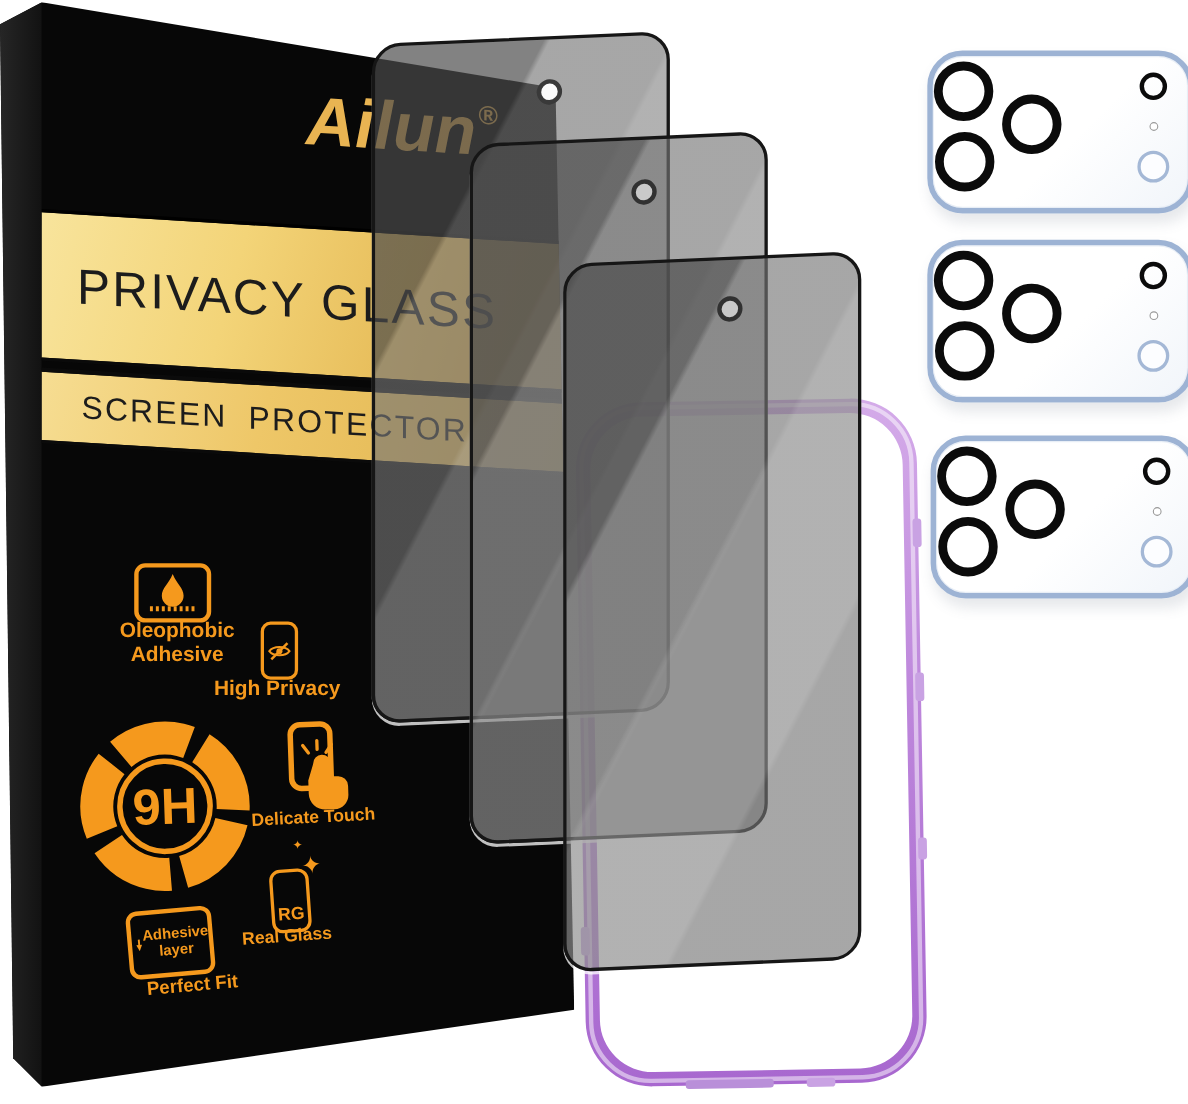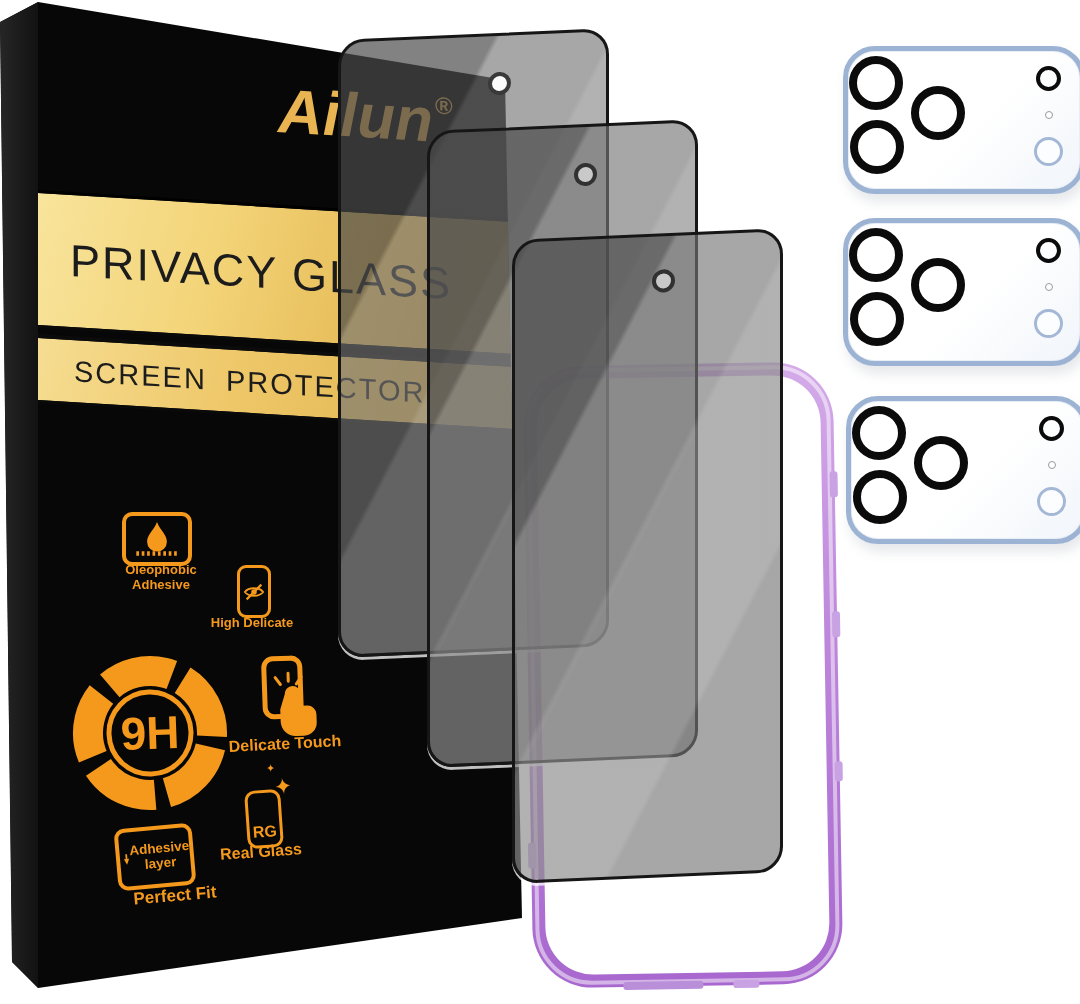--- a/index.html
+++ b/index.html
@@ -22,21 +22,21 @@
   .banner-primary{top:190px;height:132px;padding-left:32px;
           background:linear-gradient(105deg,#f8e49c 0%,#f3d478 35%,#e5b955 70%,#d6a23c 100%);
           border-top:3px solid #000;border-bottom:3px solid #0a0a0a;
           font-size:45px;letter-spacing:2px;}
   .banner-secondary{top:334px;height:62px;padding-left:36px;
           background:linear-gradient(105deg,#f6dd92 0%,#eec768 40%,#dcae46 100%);
           border-top:4px solid #0b0b0b;border-bottom:3px solid #0a0a0a;
           font-size:29px;letter-spacing:2px;word-spacing:9px;}
 
   
-  .feat-label{position:absolute;color:#F5991D;font-weight:bold;font-size:13px;
+  .feat-label{position:absolute;color:#F5991D;font-weight:bold;font-size:19px;
               text-align:center;line-height:1.15;}
   .oleo-icon{position:absolute;left:122px;top:512px;width:62px;height:46px;
              border:4px solid #F5991D;border-radius:10px;display:flex;align-items:center;justify-content:center;}
   .hp-phone{position:absolute;left:237px;top:565px;width:28px;height:47px;
             border:3.5px solid #F5991D;border-radius:9px;display:flex;align-items:center;justify-content:center;}
   .nineh{position:absolute;left:65px;top:648px;width:170px;height:170px;transform:rotate(-2deg);}
   .touch-wrap{position:absolute;left:255px;top:652px;width:80px;height:100px;transform:rotate(-2deg);}
   .rg-phone{position:absolute;left:246px;top:790px;width:30px;height:48px;transform:rotate(-4deg);
             border:3.5px solid #F5991D;border-radius:10px;display:flex;align-items:flex-end;justify-content:center;
             color:#F5991D;font-weight:bold;font-size:16px;padding-bottom:4px;}
@@ -122,21 +122,21 @@
       <div>Adhesive</div>
     </div>
 
     <div class="hp-phone">
       <svg width="22" height="22" viewBox="0 0 24 24">
         <path d="M2 12 C6 6.5 18 6.5 22 12 C18 17.5 6 17.5 2 12 Z" fill="none" stroke="#F5991D" stroke-width="2"></path>
         <circle cx="12" cy="12" r="3" fill="#F5991D"></circle>
         <line x1="4" y1="20" x2="20" y2="4" stroke="#F5991D" stroke-width="2.5"></line>
       </svg>
     </div>
-    <div class="feat-label" style="left:190px;top:616px;width:124px;">High Delicate</div>
+    <div class="feat-label" style="left:190px;top:616px;width:124px;">High Privacy</div>
 
     <div class="nineh">
       <svg width="170" height="170" viewBox="0 0 170 170">
         <circle cx="85" cy="85" r="62" fill="none" stroke="#F5991D" stroke-width="30" stroke-dasharray="66 12" transform="rotate(15 85 85)"></circle>
         <circle cx="85" cy="85" r="41" fill="none" stroke="#F5991D" stroke-width="5"></circle>
         <text x="85" y="101" text-anchor="middle" font-size="46" font-weight="bold" fill="#F5991D">9H</text>
       </svg>
     </div>
 
     <div class="touch-wrap">

